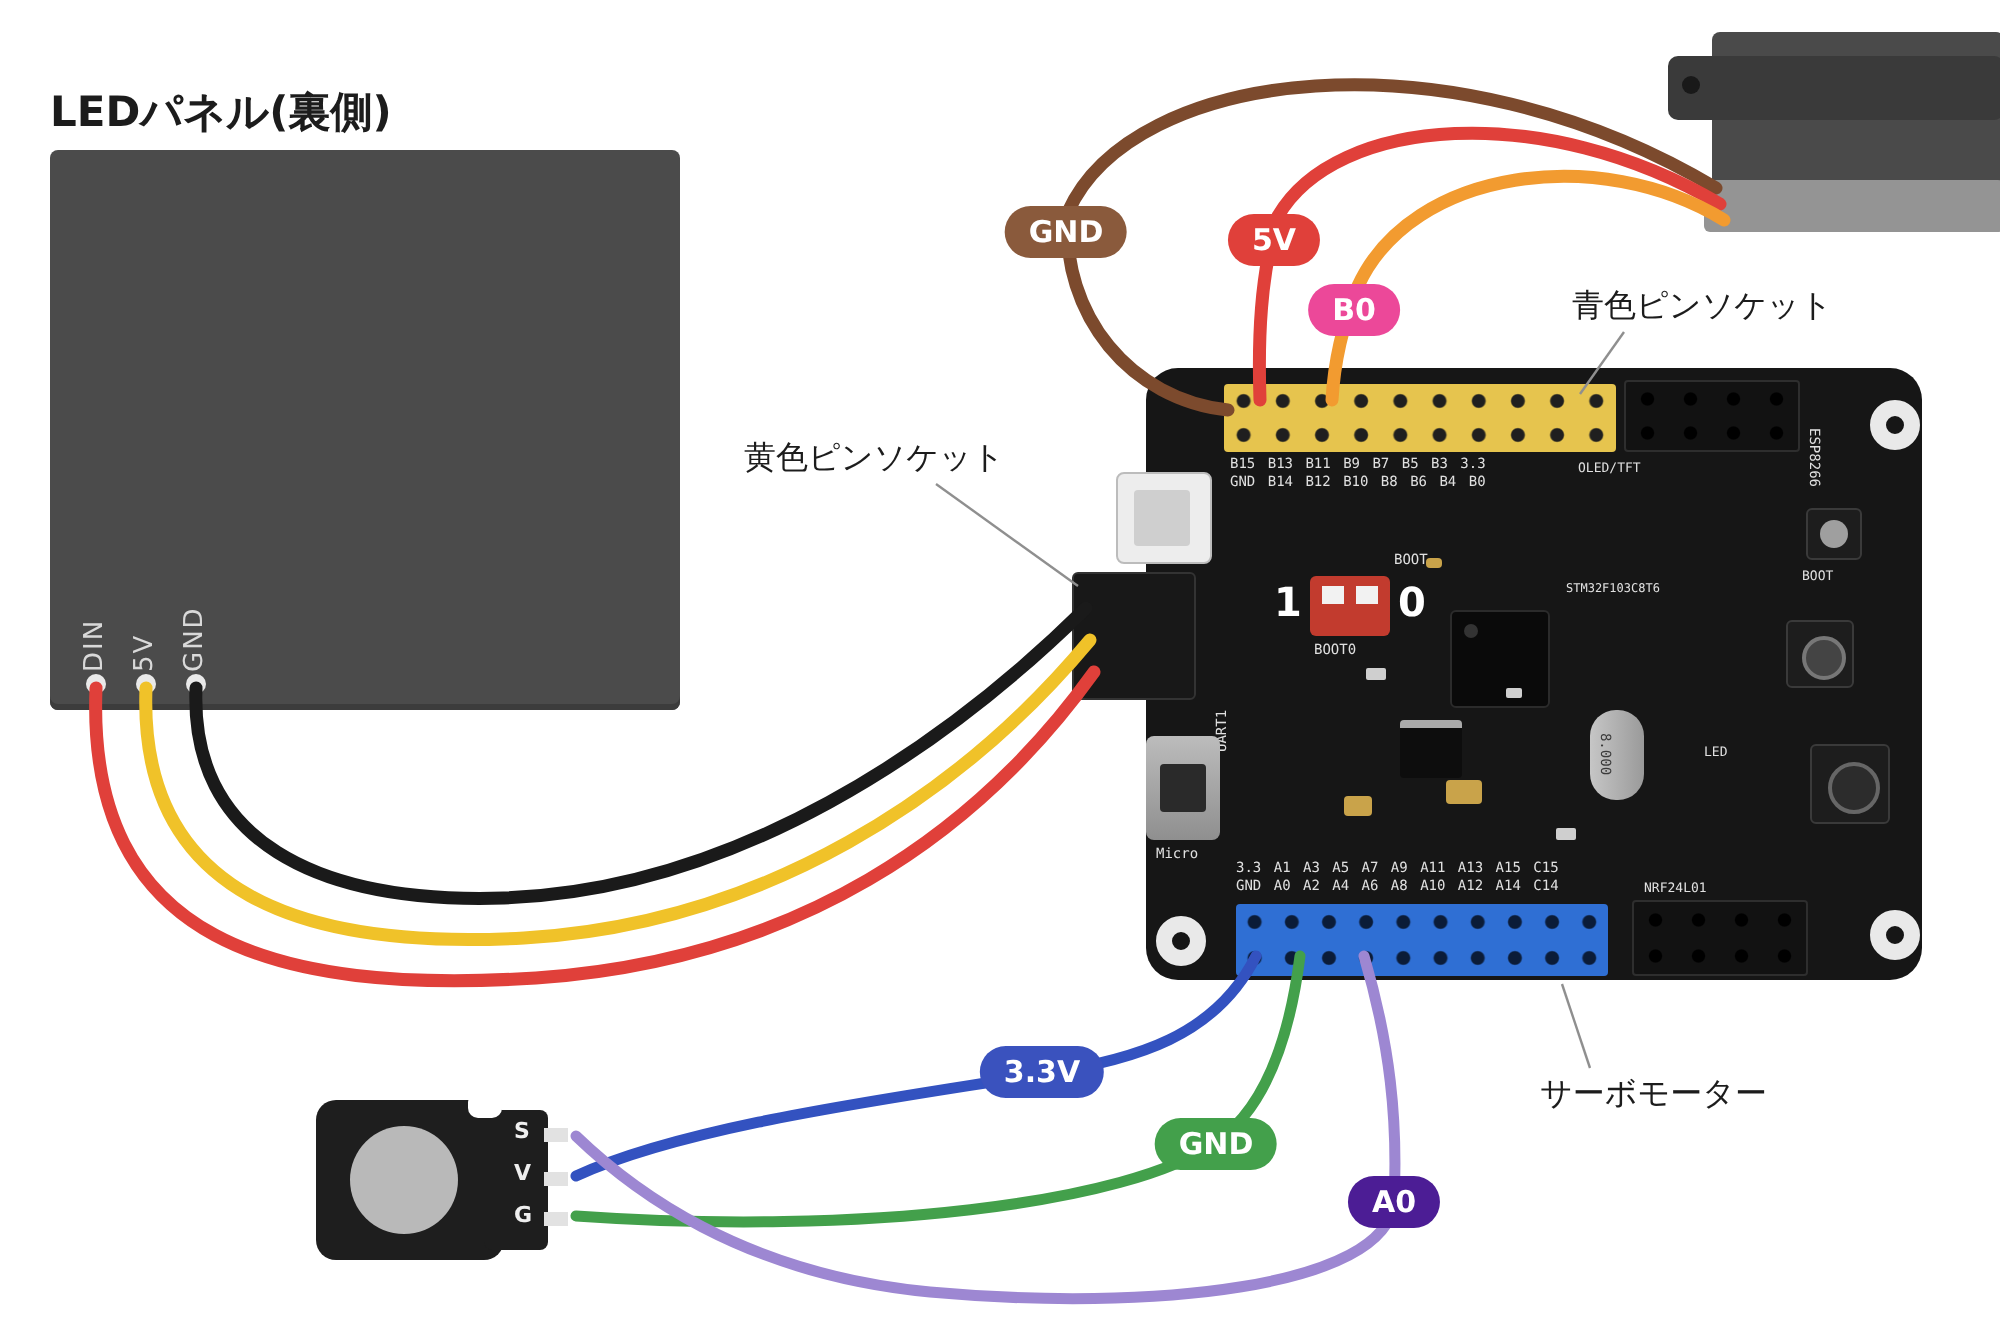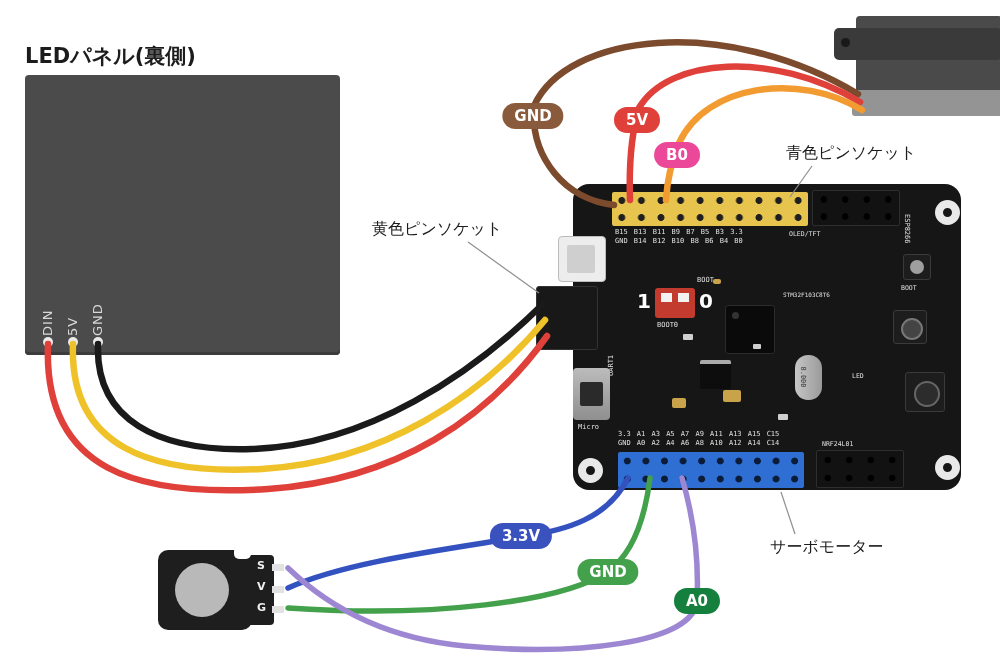--- a/index.html
+++ b/index.html
@@ -187,21 +187,21 @@
     <path d="M 468 242 L 539 293" fill="none" stroke-width="1.2" stroke="#8f8f8f"></path>
     <path d="M 795 534 L 781 492" fill="none" stroke-width="1.2" stroke="#8f8f8f"></path>
   </svg>
 
   <div class="badges-layer abs" style="left:0;top:0;">
     <div class="badge" style="left: 533px; top: 116px; background: rgb(138, 90, 60);">GND</div>
     <div class="badge" style="left: 637px; top: 120px; background: rgb(224, 64, 58);">5V</div>
     <div class="badge" style="left: 677px; top: 155px; background: #ec4899;">B0</div>
     <div class="badge" style="left: 521px; top: 536px; background: rgb(58, 82, 190);">3.3V</div>
     <div class="badge" style="left: 608px; top: 572px; background: rgb(67, 160, 75);">GND</div>
-    <div class="badge" style="left: 697px; top: 601px; background: #15803d; text-align: center;">A0</div>
+    <div class="badge" style="left: 697px; top: 601px; background: #4c1d95; text-align: center;">A0</div>
   </div>
 
   <div class="callouts-layer abs" style="left:0;top:0;">
     <div class="callout" style="left:786px;top:143px;">青色ピンソケット</div>
     <div class="callout" style="left:372px;top:219px;">黄色ピンソケット</div>
     <div class="callout" style="left:770px;top:537px;">サーボモーター</div>
   </div>
 
 </div>
 

